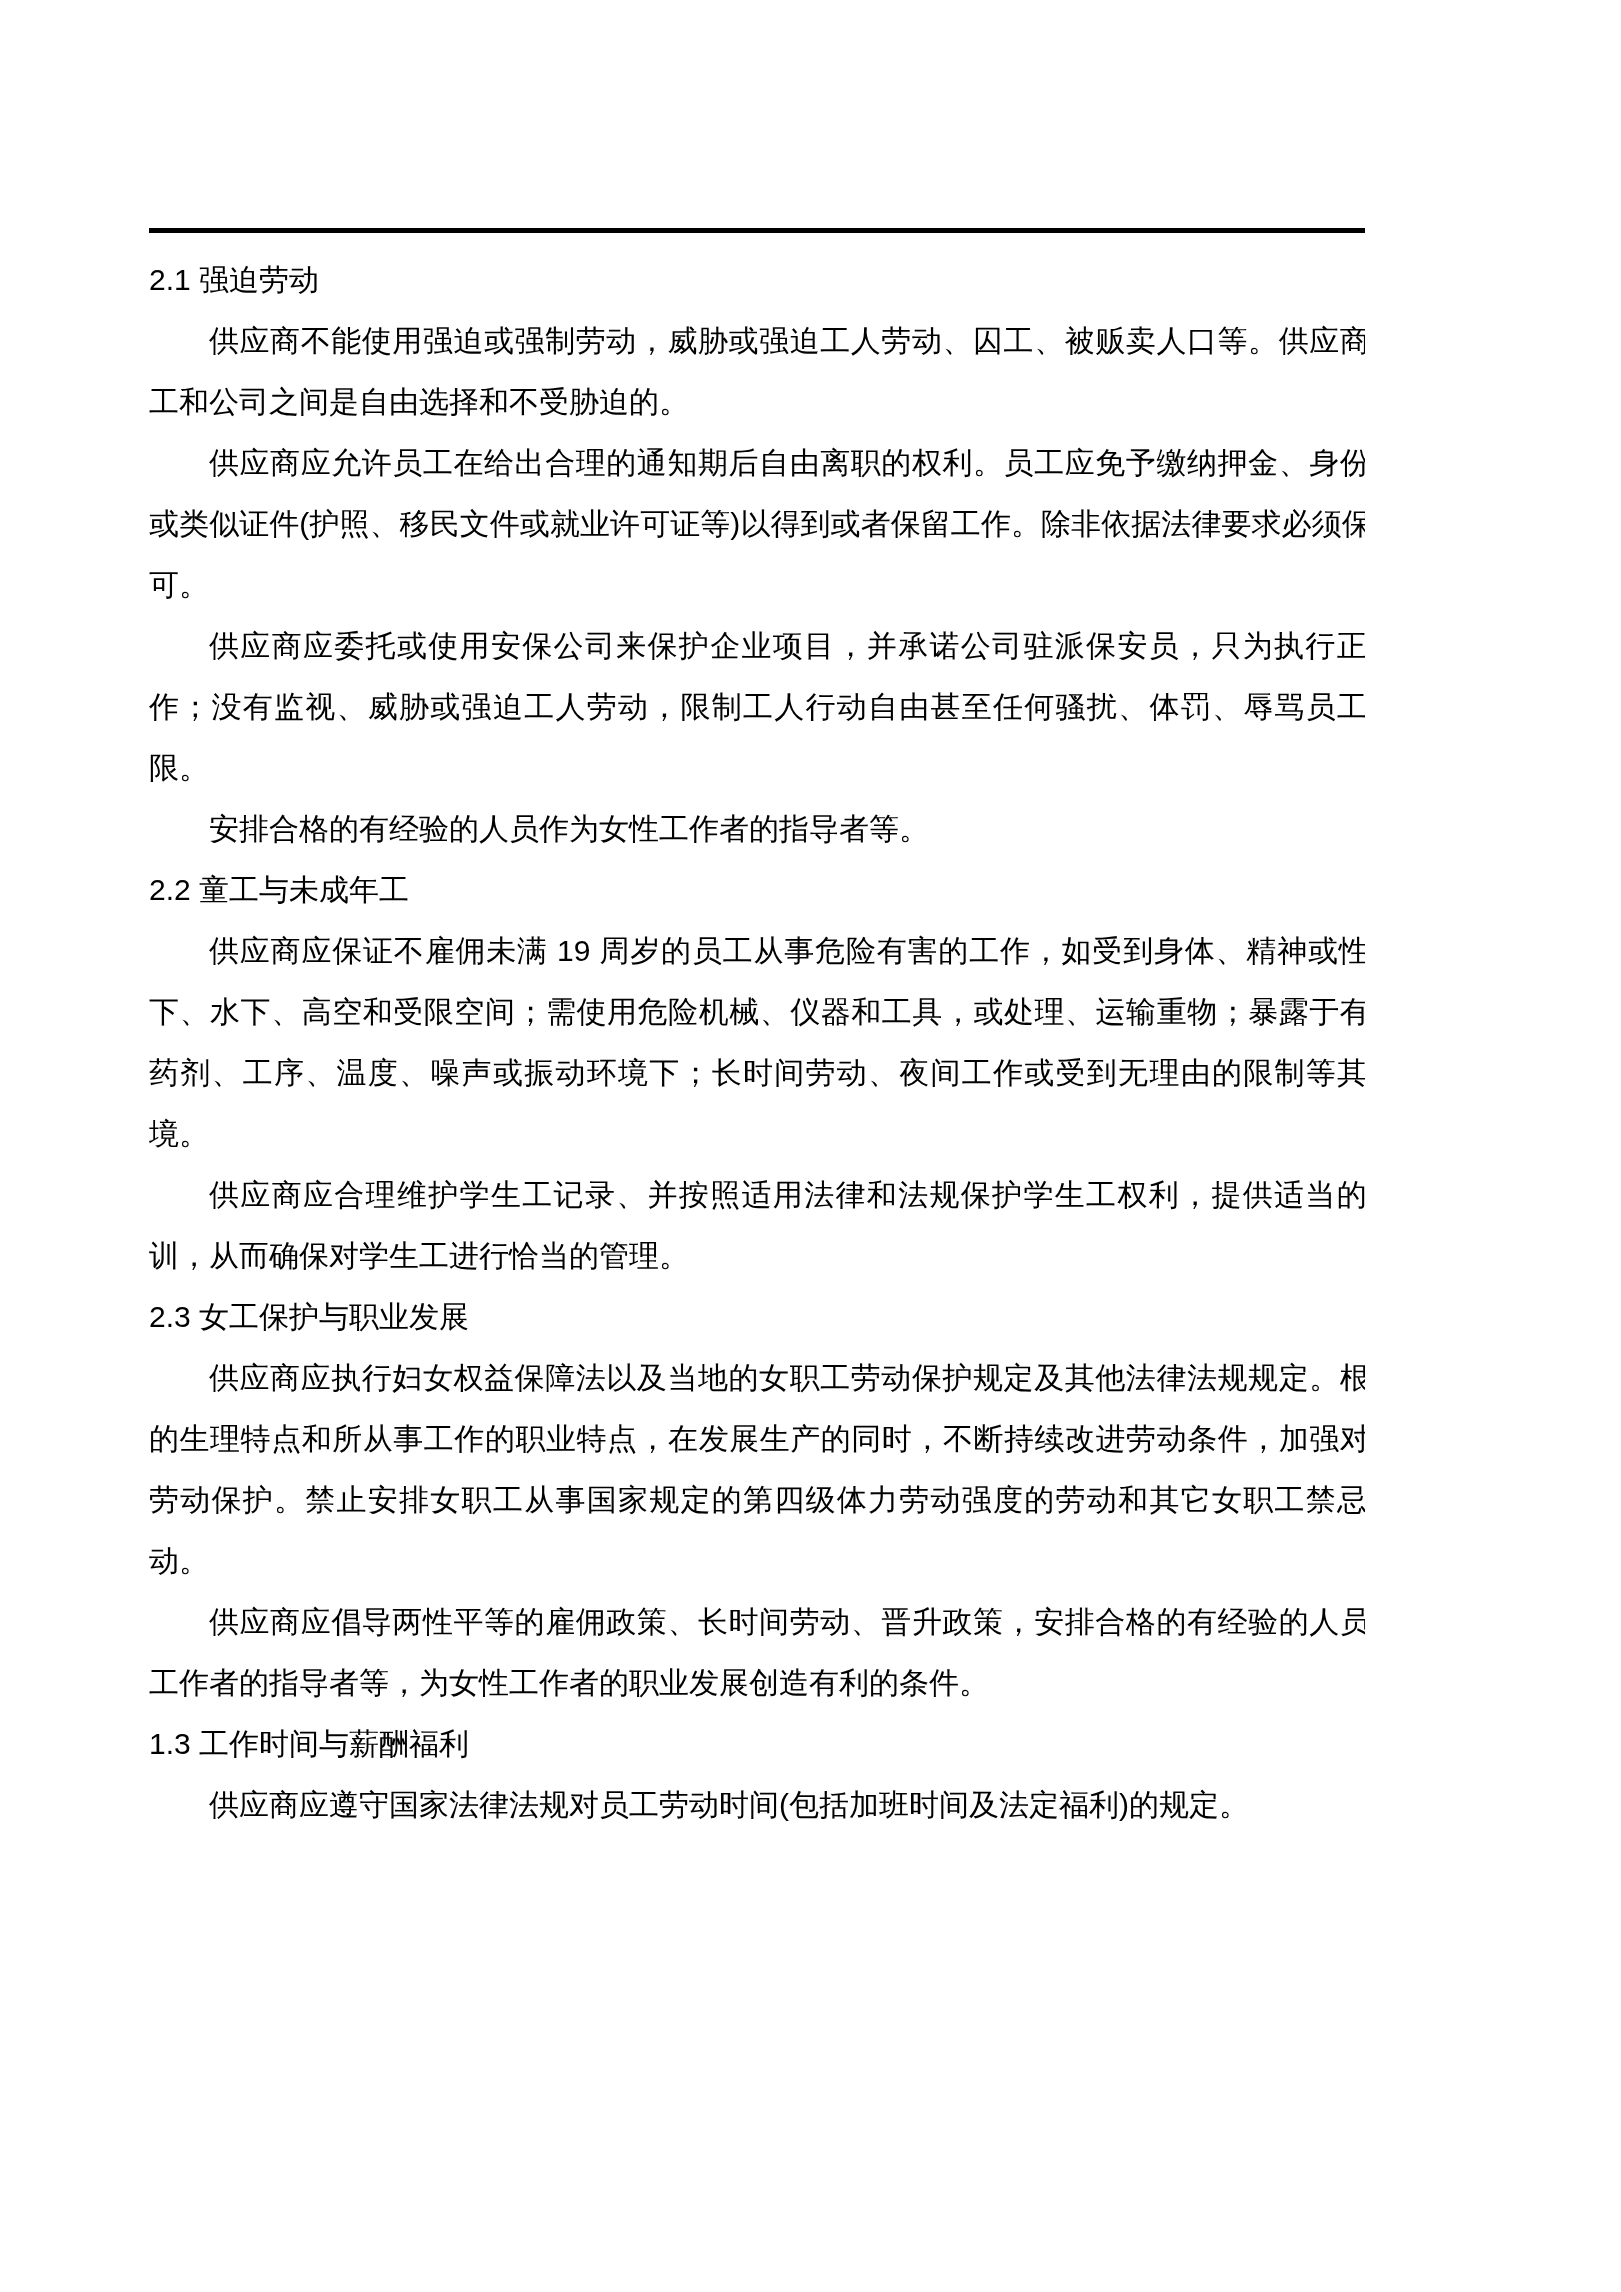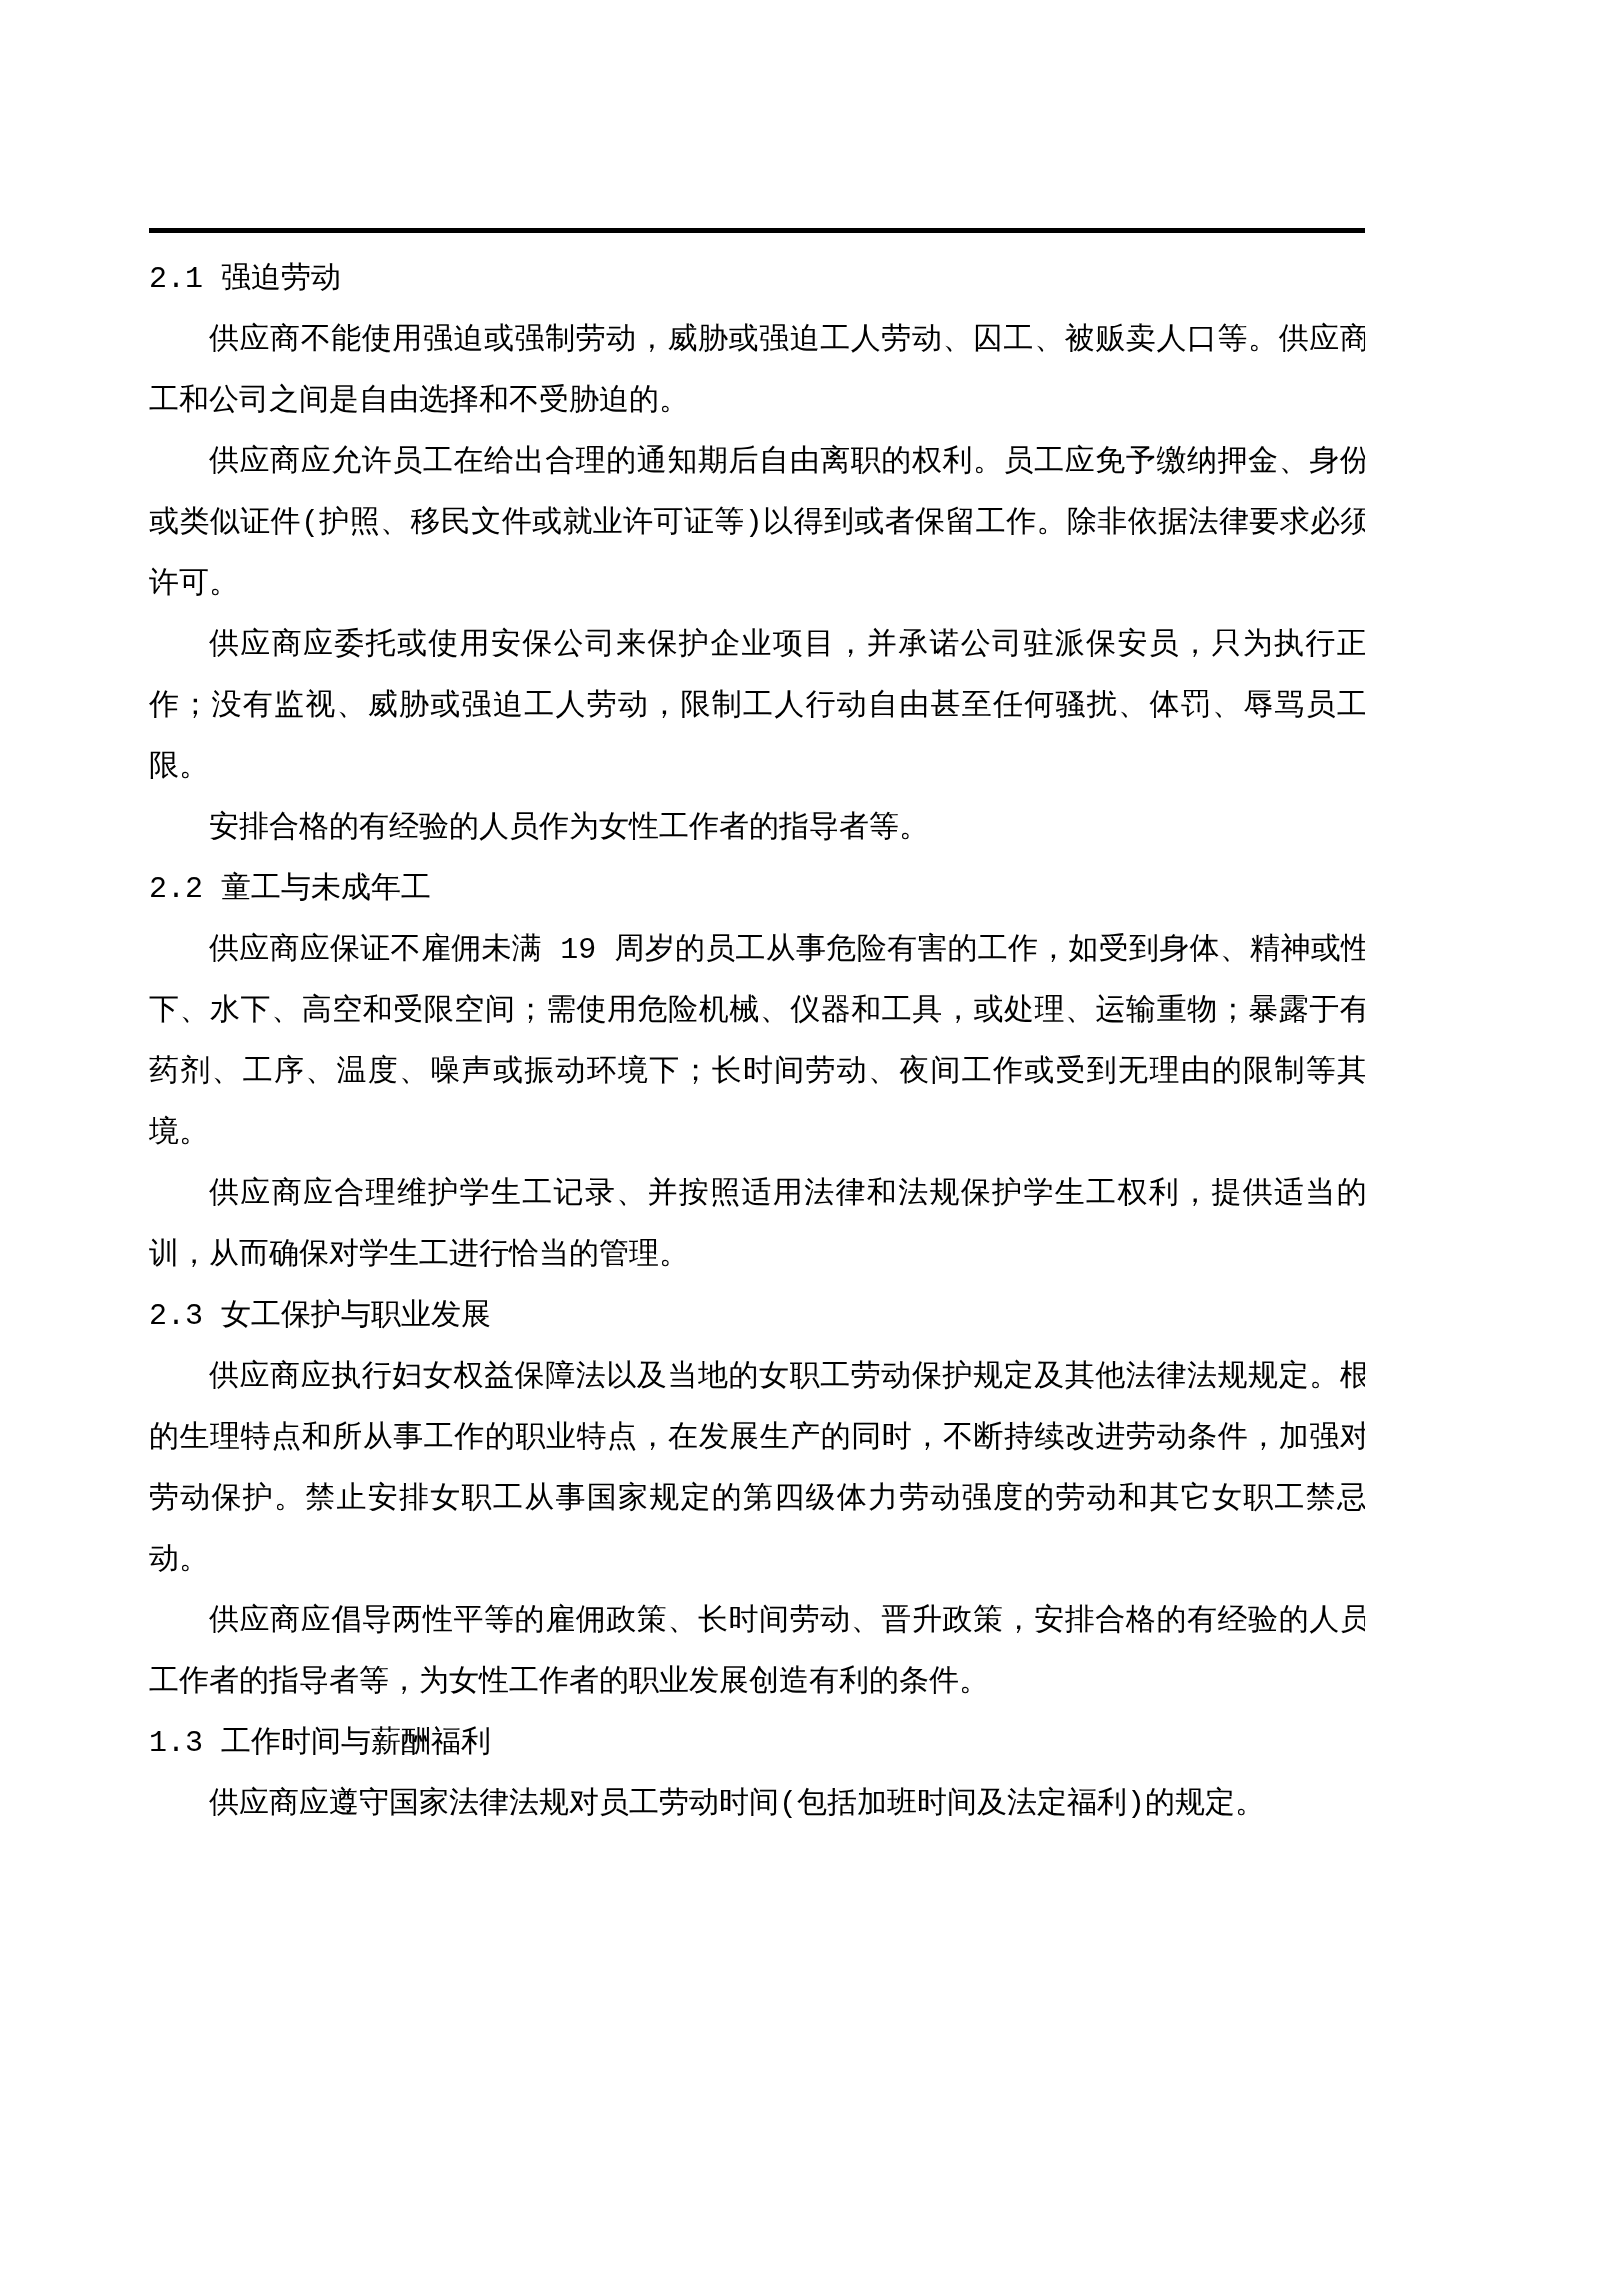--- a/index.html
+++ b/index.html
@@ -5,21 +5,21 @@
   html, body {
     margin: 0;
     padding: 0;
     background: #ffffff;
   }
   .page {
     position: relative;
     width: 1365px;
     height: 2293px;
     background: #ffffff;
-    font-family: Liberation Mono, monospace;
+    font-family: Liberation Sans, sans-serif;
     color: #000000;
     overflow: hidden;
   }
   .header-rule {
     position: absolute;
     left: 149px;
     top: 228px;
     width: 1343px;
     height: 4.9px;
     background: #000000;

